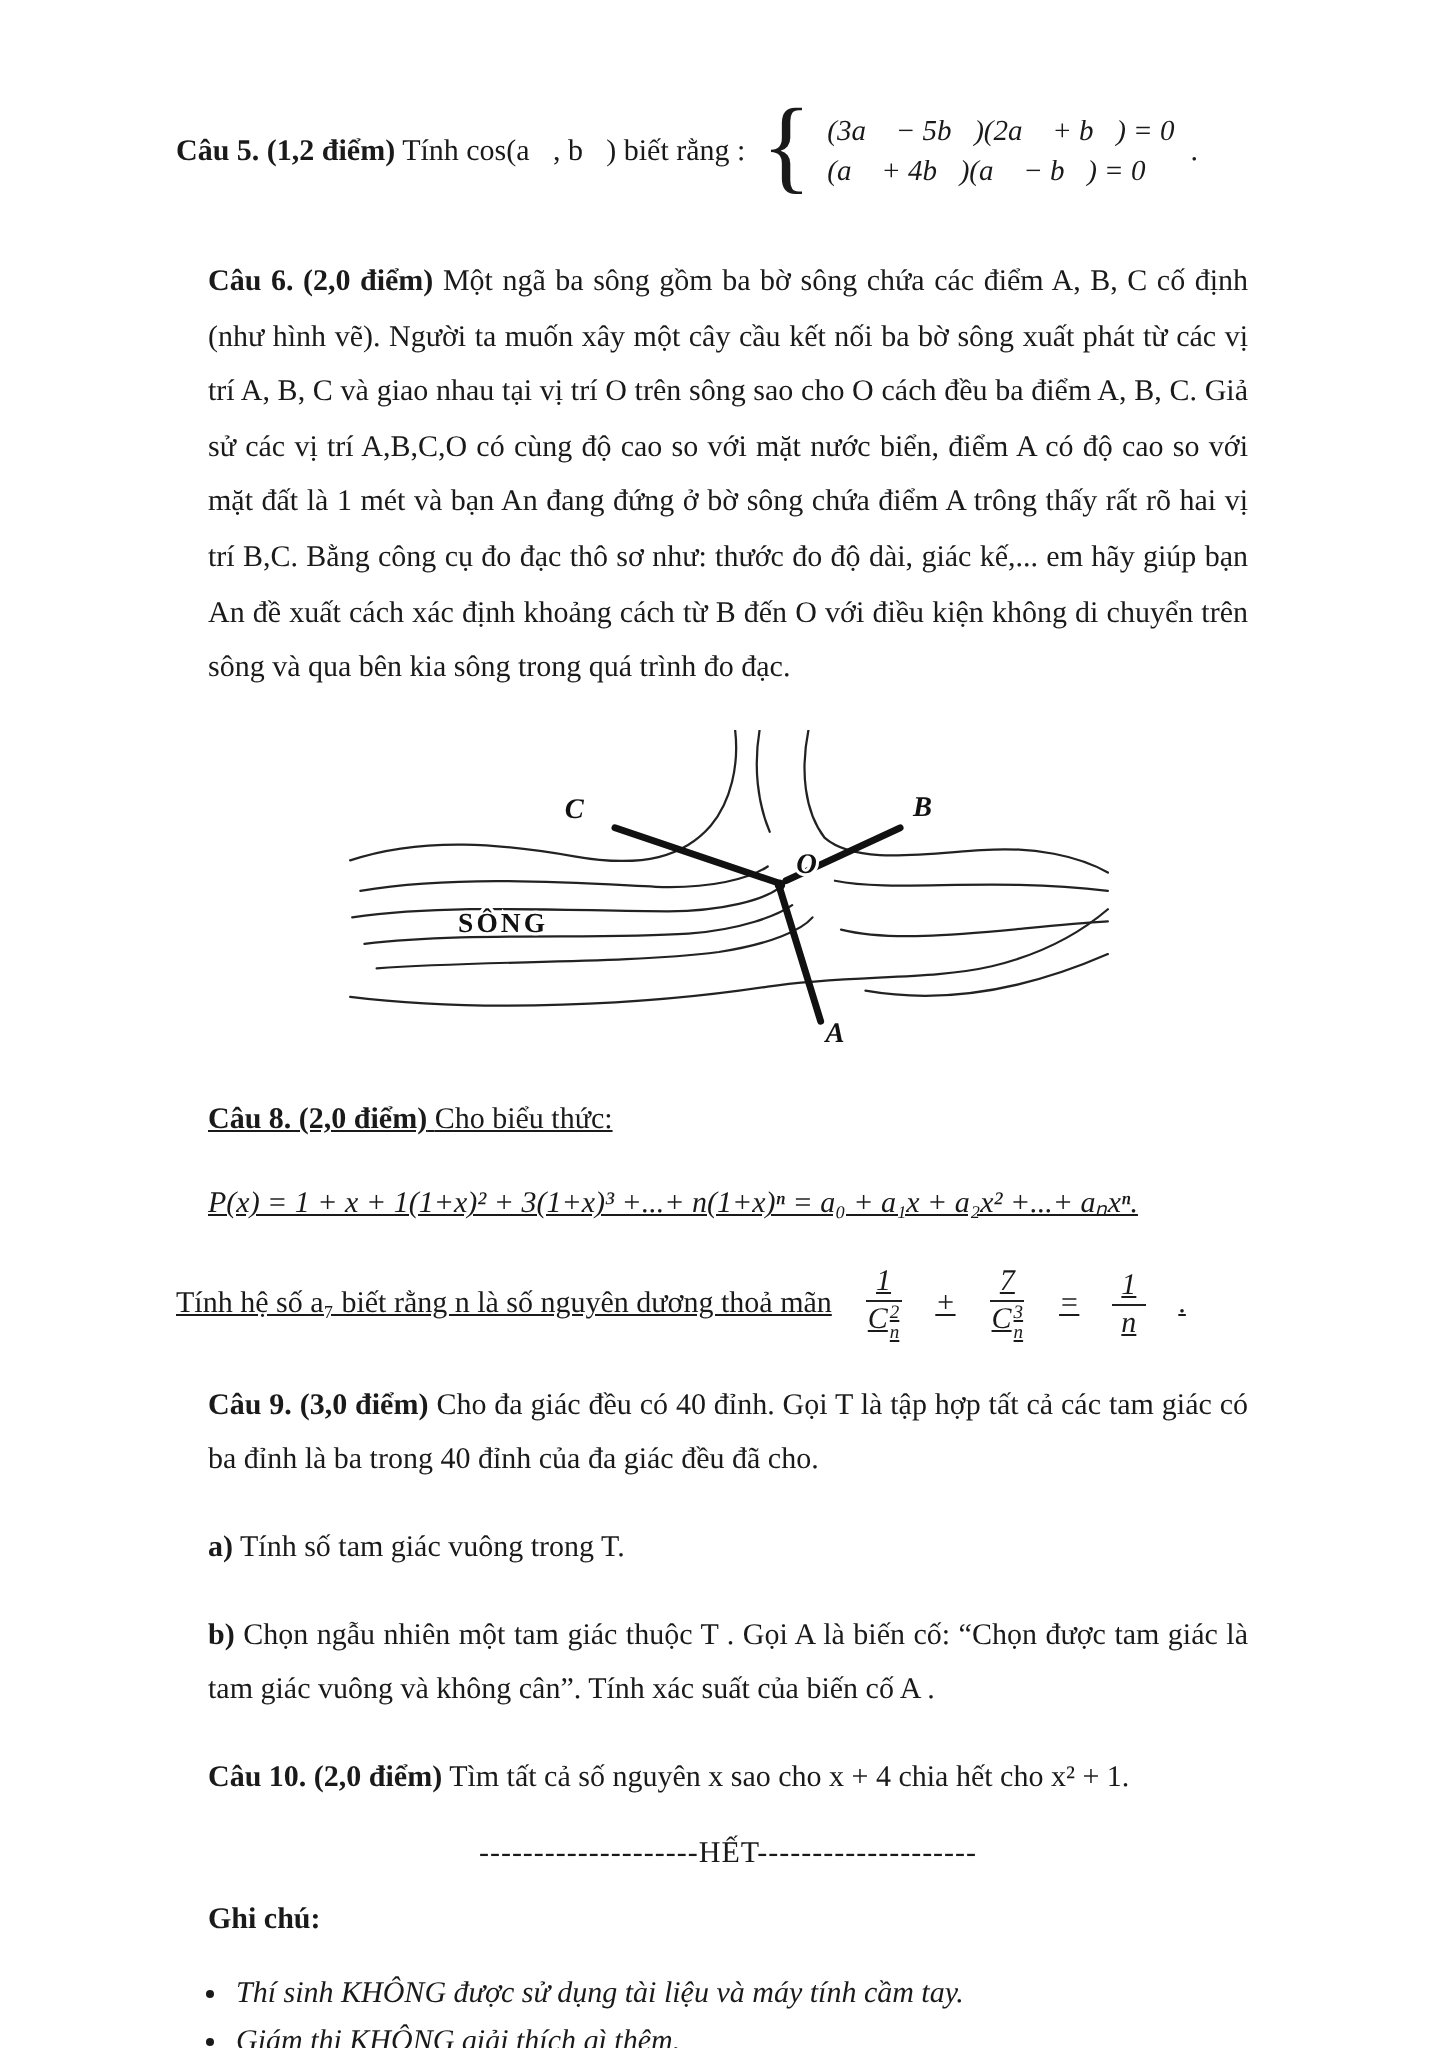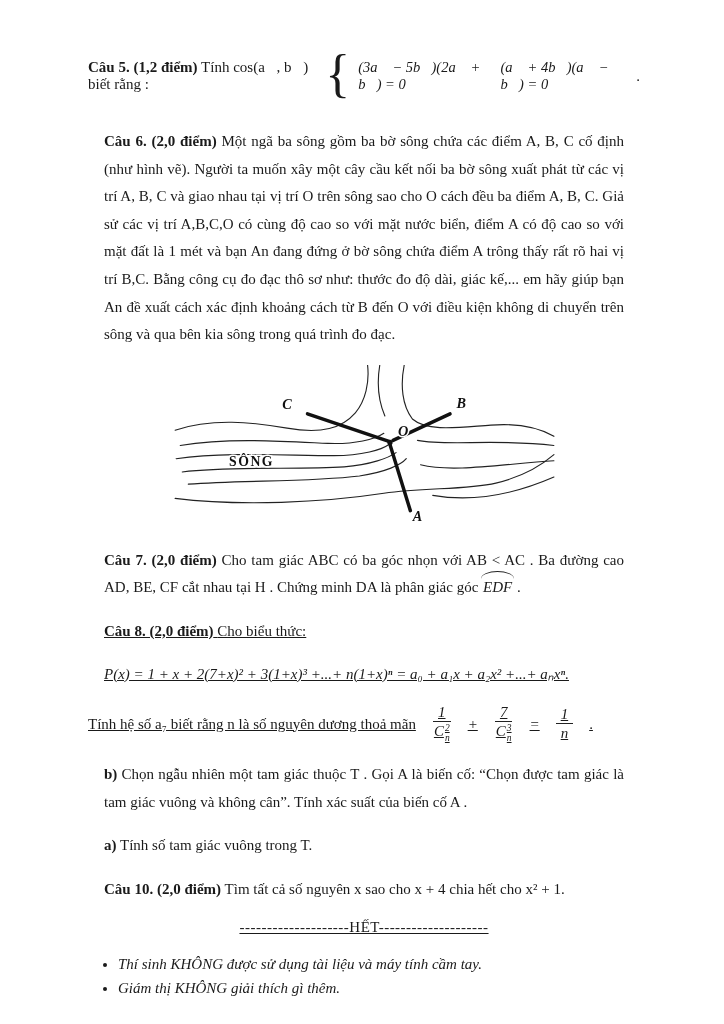--- a/index.html
+++ b/index.html
@@ -12,21 +12,21 @@
   }
   .page { padding:40px 84px 0 88px; }
   p { margin:16px; }
   .qhead { font-weight:bold; }
   .para { line-height:1.84; }
   .justify { text-align:justify; }
 
   
   .q5-row { display:flex; align-items:center; gap:8px; min-height:72px; }
   .brace { font-size:52px; line-height:0.85; font-weight:400; transform:translateY(-2px); }
-  .eqs { display:flex; flex-direction:row; gap:3px; font-style:italic; font-size:14.5px; }
+  .eqs { display:flex; flex-direction:column; gap:3px; font-style:italic; font-size:14.5px; }
 
   
   figure.diagram { margin:8px auto 4px; width:382px; }
   .diagram svg { display:block; }
   .diagram text { font-family:"Liberation Serif", serif; font-weight:bold; font-style:italic; font-size:14px; fill:#111; paint-order:stroke; stroke:#fff; stroke-width:3px; }
   .diagram text.river { font-style:normal; font-size:13.5px; letter-spacing:1.5px; }
 
   
   .widehat { position:relative; display:inline-block; font-style:italic; padding:0 1px; }
   .widehat::before { content:""; position:absolute; left:-1px; right:-1px; top:-3px; height:7px;
@@ -41,21 +41,21 @@
   .scripts { display:inline-flex; flex-direction:column; align-items:center; font-size:9.5px; line-height:1.05; margin-left:1px; margin-top:1px; }
 
   .vars { font-style:italic; }
 
   section.q6 { margin-top:13px; }
   section.q7 { margin-top:2px; }
   section.q8 { margin-top:9px;text-decoration:underline; }
   section.q9 { margin-top:8px; }
   section.q10 { margin-top:9px; }
 
-  .sep { text-align:center; margin-top:5px; letter-spacing:0.5px;text-decoration:underline; }
+  .sep { text-align:center; margin-top:5px; letter-spacing:0.5px; }
   .notes-title { font-weight:bold; }
   .notes { margin-top:3px; }
   .notes ul { margin:1px 0 0 30px; padding:0; }
   .notes li { font-style:italic; line-height:1.6; }
   .pagenum { text-align:center; margin-top:15px; }
 </style>
 </head>
 <body>
 
 <div class="page">
@@ -104,33 +104,27 @@
       </g>
       <circle cx="213" cy="76" r="2.6" fill="#111"></circle>
       <text x="112" y="43" text-anchor="middle">C</text>
       <text x="283" y="42" text-anchor="middle">B</text>
       <text x="221" y="70" font-size="13">O</text>
       <text x="240" y="153" text-anchor="middle">A</text>
       <text x="55" y="99" class="river">SÔNG</text>
     </svg>
   </figure>
 
-  <section class="q7">
-    <p class="para justify">
-      <b class="qhead">Câu 7. (2,0 điểm)</b>
-      <span>Cho tam giác ABC có ba góc nhọn với AB &lt; AC . Ba đường cao AD, BE, CF cắt nhau tại H . Chứng minh DA là phân giác góc </span><span class="widehat">EDF</span><span> .</span>
-    </p>
-  </section>
 
   <section class="q8">
     <p class="para">
       <b class="qhead">Câu 8. (2,0 điểm)</b>
       <span>Cho biểu thức:</span>
     </p>
-    <p class="formula">P(x) = 1 + x + 2(7+x)² + 3(1+x)³ +...+ n(1+x)ⁿ = a₀ + a₁x + a₂x² +...+ aₙxⁿ.</p>
+    <p class="formula">P(x) = 1 + x + 1(1+x)² + 3(1+x)³ +...+ n(1+x)ⁿ = a₀ + a₁x + a₂x² +...+ aₙxⁿ.</p>
     <div class="mathline">
       <span>Tính hệ số a₇ biết rằng n là số nguyên dương thoả mãn</span>
       <span class="frac">
         <span class="num">1</span>
         <span class="den">
             <span>C</span>
             <span class="scripts">
               <span>2</span>
               <span>n</span>
             </span>
@@ -151,39 +145,44 @@
       <span class="frac">
         <span class="num">1</span>
         <span class="den">n</span>
       </span>
       <span>.</span>
     </div>
   </section>
 
   <section class="q9">
     <p class="para justify">
-      <b class="qhead">b)</b>
-      <span>Chọn ngẫu nhiên một tam giác thuộc T . Gọi A là biến cố: “Chọn được tam giác là tam giác vuông và không cân”. Tính xác suất của biến cố A .</span>
+      <b class="qhead">Câu 9. (3,0 điểm)</b>
+      <span>Cho đa giác đều có 40 đỉnh. Gọi T là tập hợp tất cả các tam giác có ba đỉnh là ba trong 40 đỉnh của đa giác đều đã cho.</span>
     </p>
     <p class="para">
       <b class="qhead">a)</b>
       <span>Tính số tam giác vuông trong T.</span>
+    </p>
+    <p class="para justify">
+      <b class="qhead">b)</b>
+      <span>Chọn ngẫu nhiên một tam giác thuộc T . Gọi A là biến cố: “Chọn được tam giác là tam giác vuông và không cân”. Tính xác suất của biến cố A .</span>
     </p>
   </section>
 
   <section class="q10">
     <p class="para">
       <b class="qhead">Câu 10. (2,0 điểm)</b>
       <span>Tìm tất cả số nguyên x sao cho x + 4 chia hết cho x² + 1.</span>
     </p>
   </section>
 
   <p class="sep">--------------------HẾT--------------------</p>
 
   <div class="notes">
+    <p class="notes-title">Ghi chú:</p>
     <ul>
       <li>Thí sinh KHÔNG được sử dụng tài liệu và máy tính cầm tay.</li>
       <li>Giám thị KHÔNG giải thích gì thêm.</li>
     </ul>
   </div>
 
 
 </div>
 
 </body></html>

